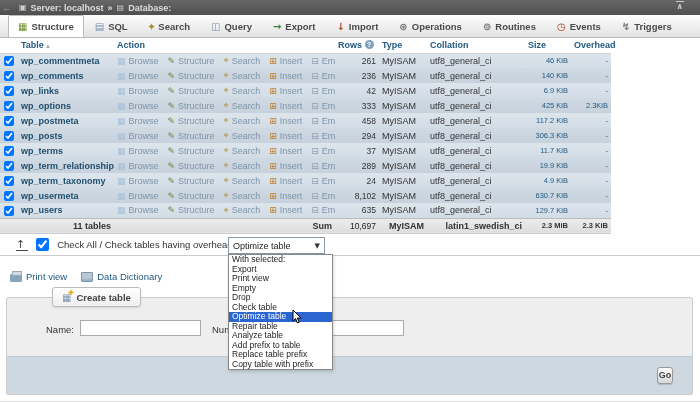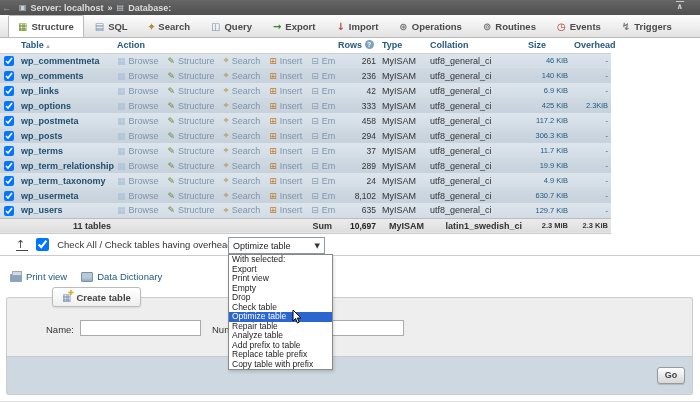--- a/index.html
+++ b/index.html
@@ -96,21 +96,21 @@
     font-weight:bold; font-size:9.5px; color:#444; z-index:3; box-shadow:0 1px 2px rgba(0,0,0,.1); cursor:pointer; }
   .chip .ico { color:#7a93ad; font-size:10px; position:relative; }
   .chip .spark { position:absolute; left:6px; top:-3px; color:#d9a918; font-size:7px; }
 
   .fieldset { position:absolute; left:6px; top:297px; width:687px; height:59px;
     background:#eee; border:1px solid #ccc; border-bottom:none; border-radius:3px 3px 0 0; z-index:1; }
   .fs-footer { position:absolute; left:6px; top:356px; width:687px; height:39px;
     background:#cdd8e0; border:1px solid #ccc; border-top:1px solid #c0ccd5; border-radius:0 0 3px 3px; z-index:1; }
   .flabel { position:absolute; font-size:9.5px; color:#333; z-index:2; }
   .finput { position:absolute; height:16px; border:1px solid #aaa; background:#fff; z-index:2; font-size:9px; padding:0 3px; }
-  .go-btn { position:absolute; left:657px; top:367px; width:28px; height:17px; z-index:2;
+  .go-btn { position:absolute; left:657px; top:367px; width:16px; height:17px; z-index:2;
     background:linear-gradient(#fefefe,#d7d7d7); border:1px solid #999; border-radius:3px;
     font-weight:bold; font-size:9px; color:#444; text-align:center; line-height:15px; cursor:pointer;
     box-shadow:0 1px 1px rgba(0,0,0,.15); }
 </style>
 </head>
 <body>
 
 <div id="page">
 
   <div class="topbar">
@@ -574,21 +574,21 @@
           <td class="coll">utf8_general_ci</td>
           <td class="size">129.7 KiB</td>
           <td class="ovh">-</td>
         </tr>
       </tbody>
     <tbody>
       <tr class="sum">
         <td class="cb"></td>
         <td>11 tables</td>
         <td>Sum</td>
-        <td class="num" style="font-weight:bold;color:#222">10,697</td>
+        <td class="num" style="font-weight:normal;color:#222">10,697</td>
         <td>MyISAM</td>
         <td>latin1_swedish_ci</td>
         <td class="size">2.3 MiB</td>
         <td class="ovh">2.3 KiB</td>
       </tr>
     </tbody>
   </table>
 
   <div class="checkrow">
     <span class="uparrow ico">↑</span>

